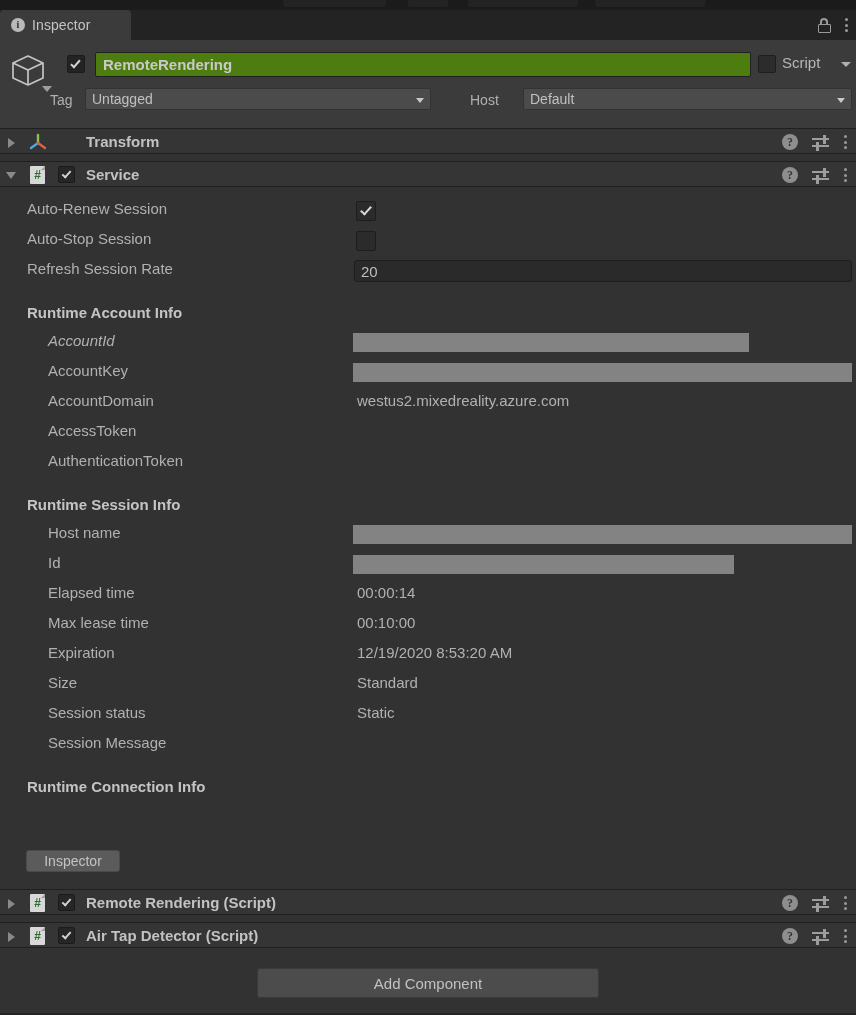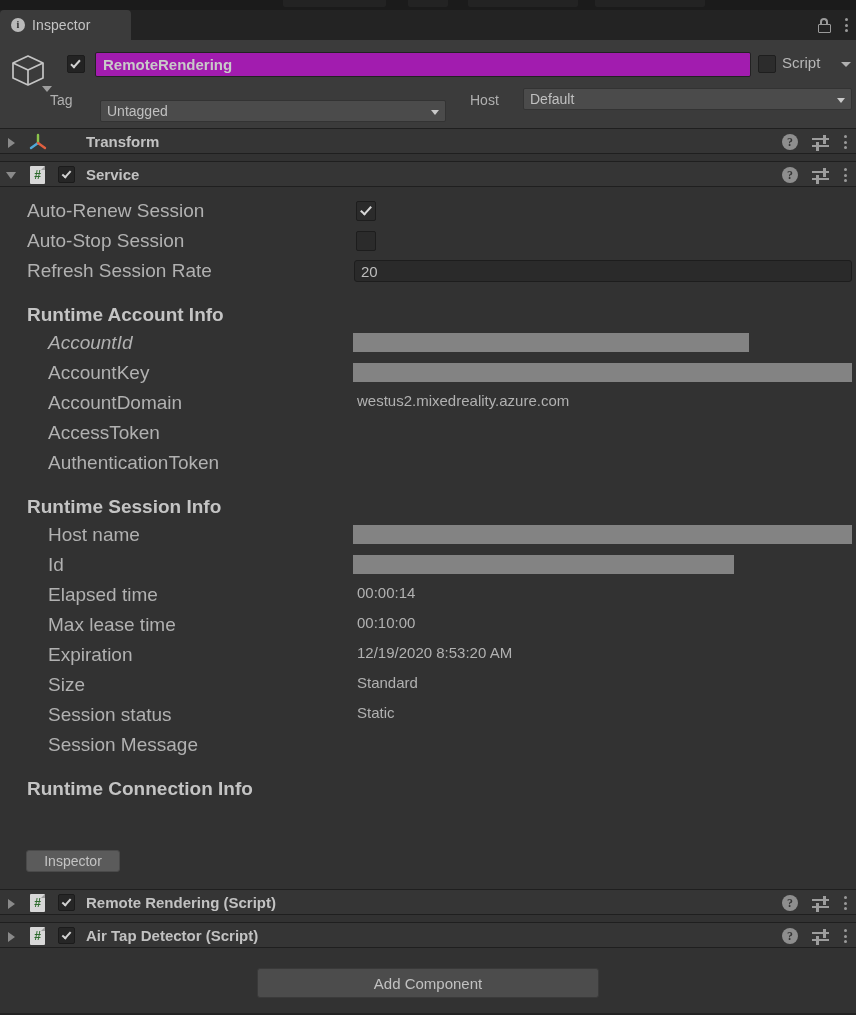--- a/index.html
+++ b/index.html
@@ -51,21 +51,21 @@
   .obj-check{
     position:absolute;left:67px;top:3px;width:18px;height:18px;box-sizing:border-box;
     background:#232323;border:1px solid #1c1c1c;border-radius:2px;
   }
   .obj-check:after{
     content:"";position:absolute;left:5px;top:2px;width:5px;height:10px;box-sizing:border-box;
     border:solid #d2d2d2;border-width:0 2.2px 2.2px 0;transform:rotate(42deg);
   }
   .name-field{
     position:absolute;left:95px;top:0;width:656px;height:25px;box-sizing:border-box;
-    background:#a21caf;border:1px solid #222;border-radius:2px;
+    background:#4d7c0f;border:1px solid #222;border-radius:2px;
     display:flex;align-items:center;padding-left:7px;
     font-size:15px;font-weight:bold;color:#c9c9c9;
   }
   .static-box{
     position:absolute;left:758px;top:3px;width:18px;height:18px;box-sizing:border-box;
     background:#2c2c2c;border:1px solid #1e1e1e;border-radius:2px;
   }
   .static-label{position:absolute;left:782px;top:2px;font-size:15px;color:#b7b7b7;}
   .static-caret{position:absolute;left:841px;top:10px;width:0;height:0;border-left:5px solid transparent;border-right:5px solid transparent;border-top:5px solid #b0b0b0;}
 
@@ -109,21 +109,21 @@
     width:16px;height:16px;border-radius:50%;background:#8e8e8e;
     display:flex;align-items:center;justify-content:center;
     font-size:12px;font-weight:bold;color:#353535;line-height:1;font-family:"Liberation Serif",serif;
   }
   .preset-ico{width:17px;height:14px;position:relative;}
   .preset-ico .ln{position:absolute;left:0;width:17px;height:1.8px;background:#9d9d9d;}
   .preset-ico .kn{position:absolute;width:3px;height:9px;background:#9d9d9d;}
 
   
   .row{position:absolute;left:0;width:856px;height:30px;}
-  .lab{position:absolute;top:0;font-size:19px;color:#b1b1b1;white-space:nowrap;}
+  .lab{position:absolute;top:0;font-size:15px;color:#b1b1b1;white-space:nowrap;}
   .lab.hdrlab{font-weight:bold;color:#c4c4c4;}
   .val{position:absolute;left:357px;top:0;font-size:15px;color:#b1b1b1;white-space:nowrap;}
 
   .chk{
     position:absolute;left:356px;top:1px;width:20px;height:20px;box-sizing:border-box;
     background:#2b2b2b;border:1px solid #1d1d1d;border-radius:2px;
   }
   .chk.on:after{
     content:"";position:absolute;left:6px;top:2px;width:6px;height:11px;box-sizing:border-box;
     border:solid #d8d8d8;border-width:0 2.4px 2.4px 0;transform:rotate(42deg);
@@ -196,21 +196,21 @@
     <div class="namerow">
       <span class="obj-check"></span>
       <div class="name-field">RemoteRendering</div>
       <span class="static-box"></span>
       <span class="static-label">Script</span>
       <span class="static-caret"></span>
     </div>
 
     <div class="tagrow">
       <span class="lbl" style="left:50px;">Tag</span>
-      <div class="dd" style="left:100px;width:346px;margin-top:12px;">
+      <div class="dd" style="left:85px;width:346px;">
         <span>Untagged</span>
         <span class="arr"></span>
       </div>
       <span class="lbl" style="left:470px;">Host</span>
       <div class="dd" style="left:523px;width:329px;">
         <span>Default</span>
         <span class="arr"></span>
       </div>
     </div>
   </div>

